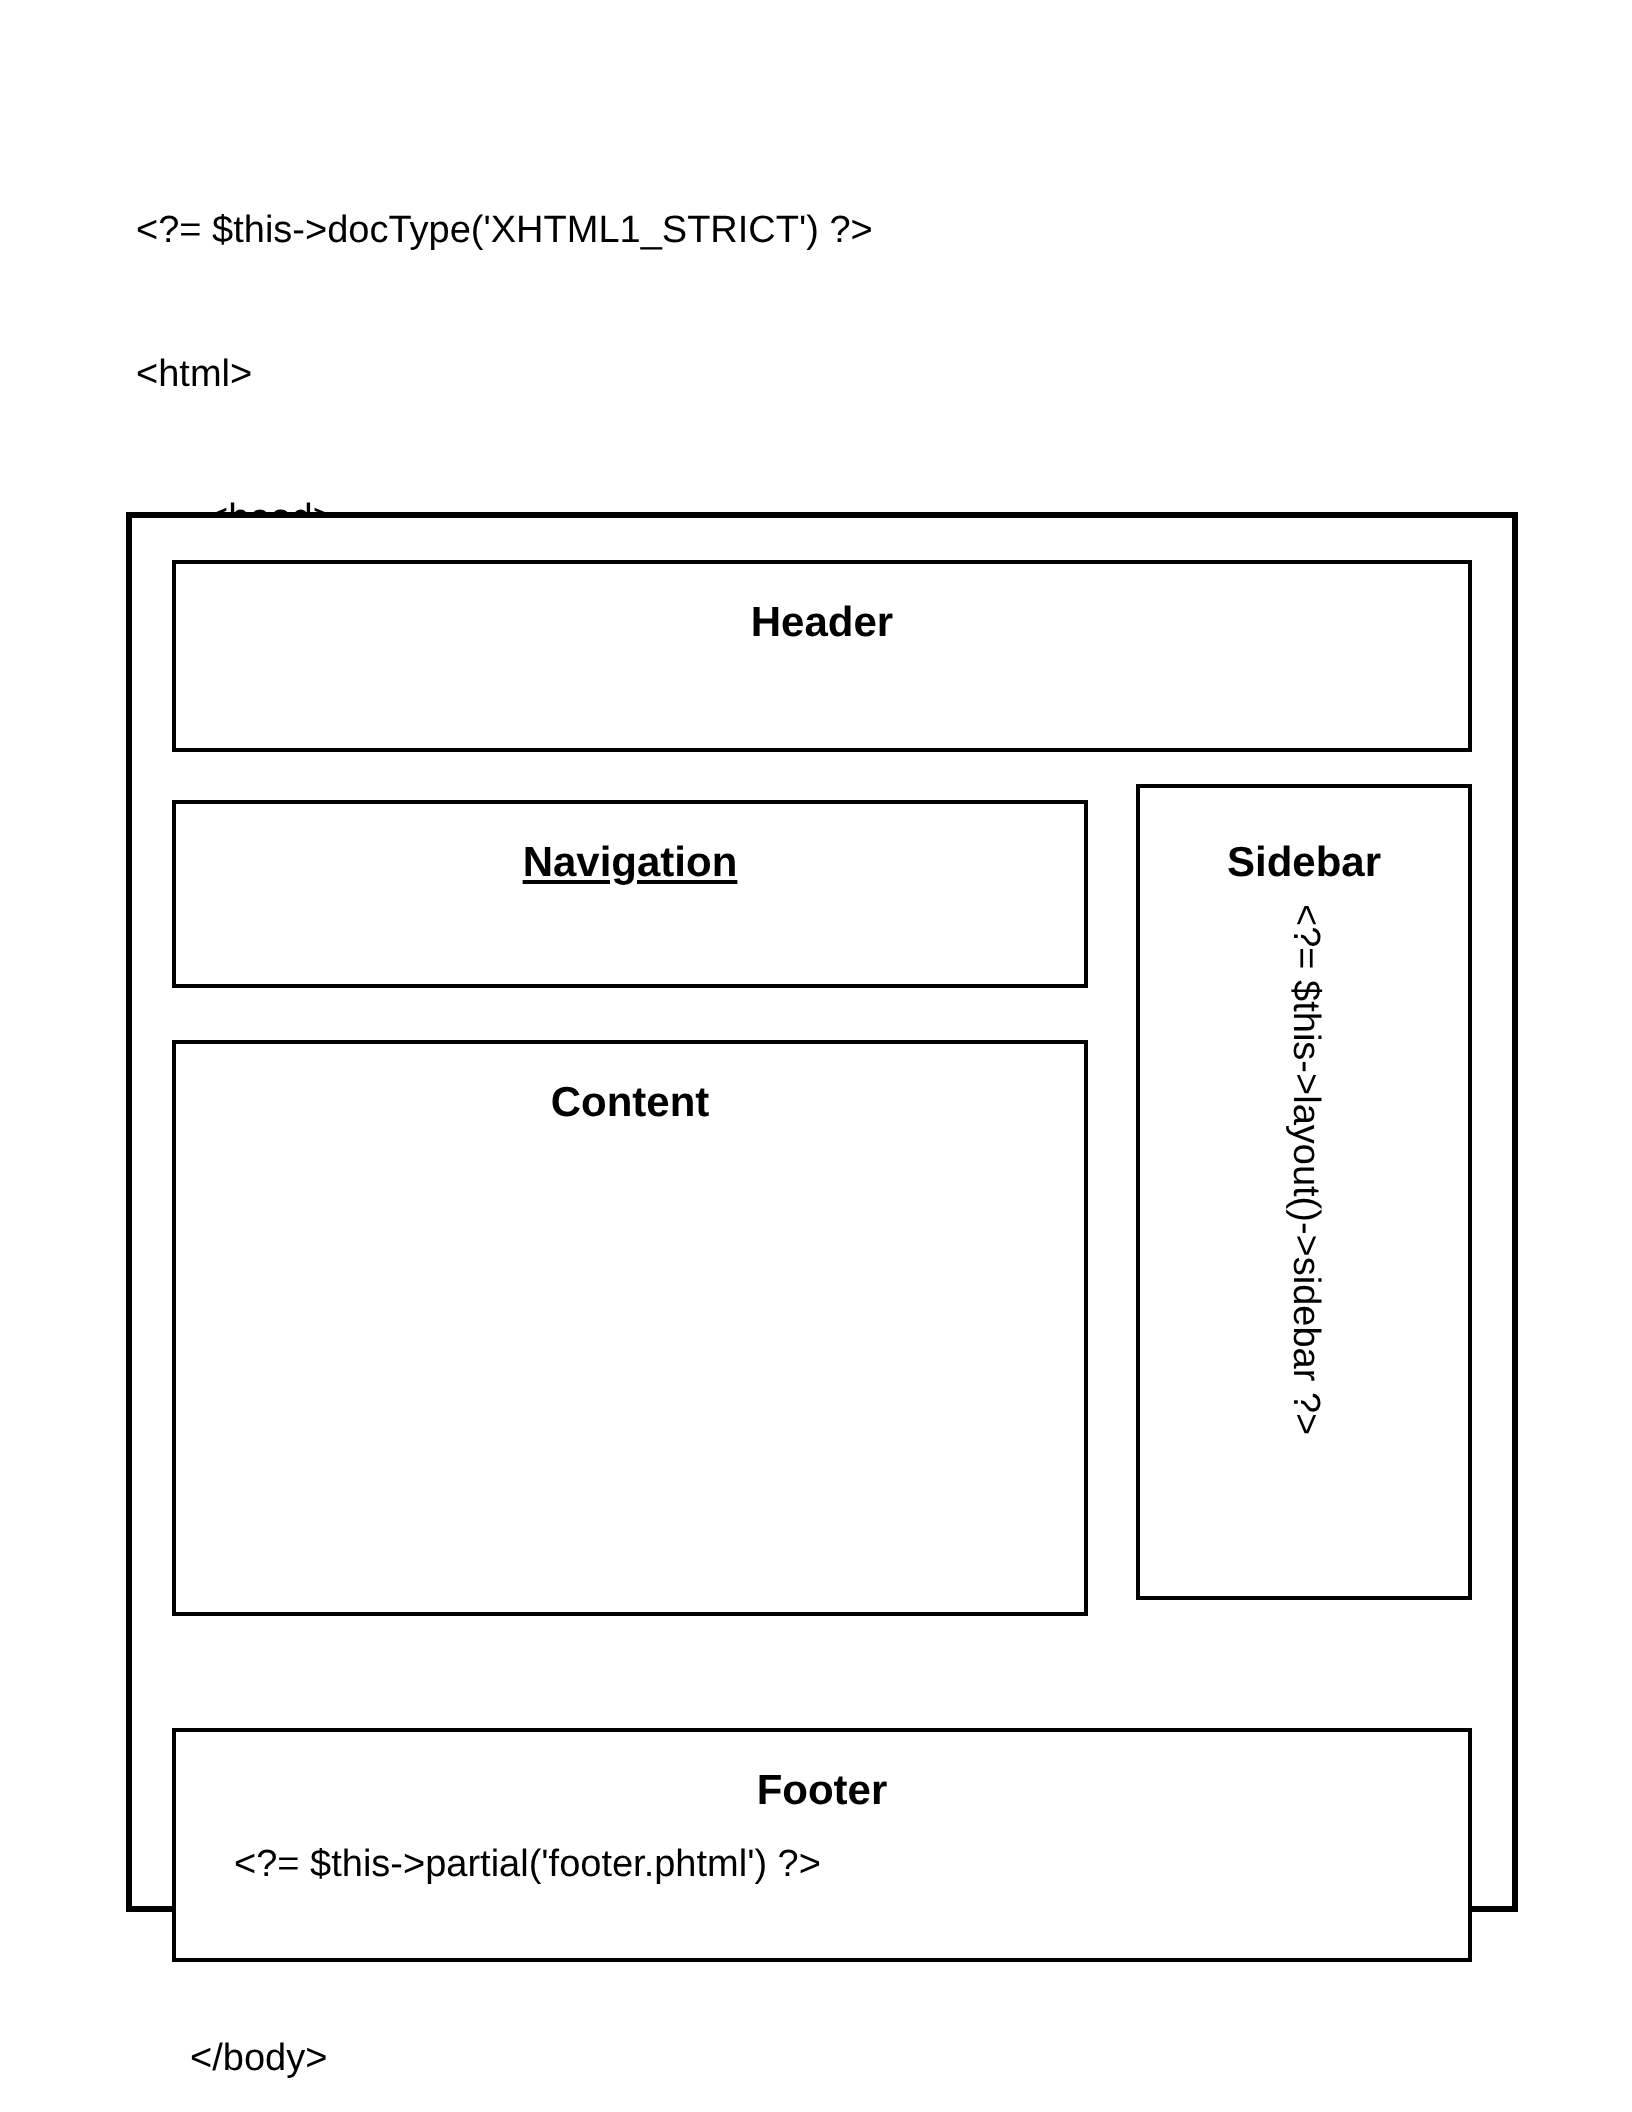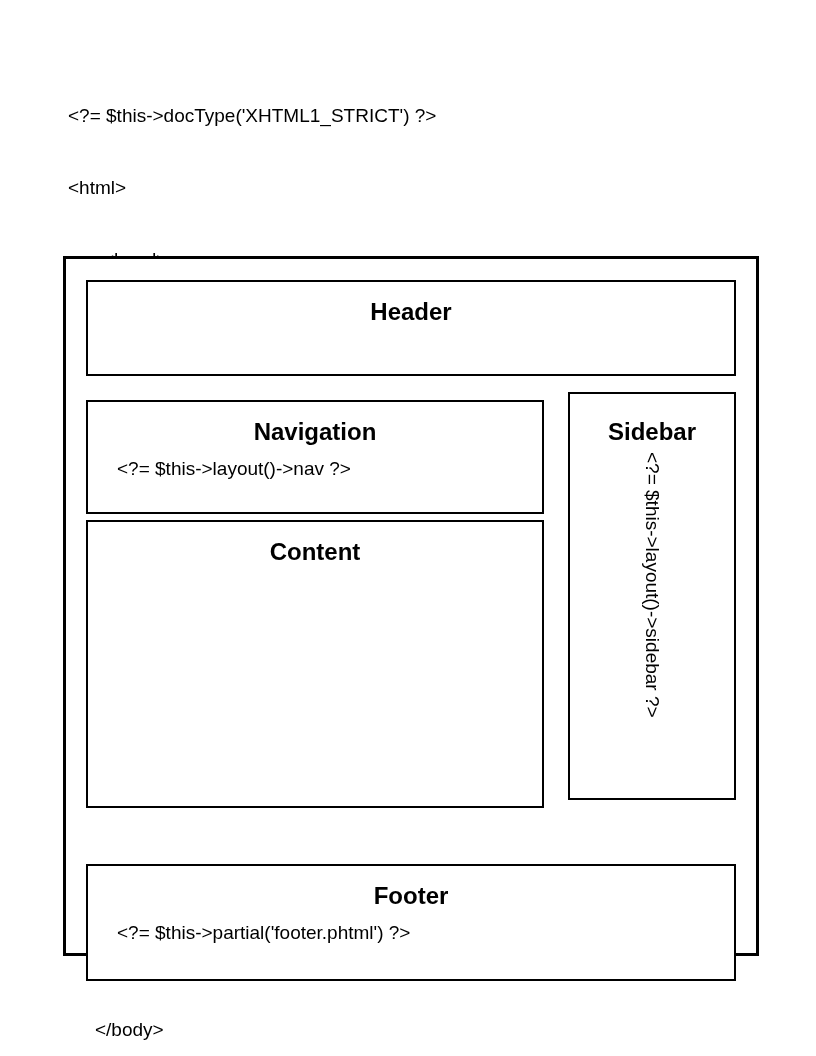--- a/index.html
+++ b/index.html
@@ -32,30 +32,30 @@
     width: 696px; height: 700px;
     border: 3px solid #000000;
     background: #ffffff;
   }
   .box {
     position: absolute;
     border: 2px solid #000000;
     background: #ffffff;
   }
   .header-box  { left: 86px; top: 280px; width: 650px; height: 96px; }
-  .nav-box     { left: 86px; top: 400px; width: 458px; height: 114px; }
+  .nav-box     { left: 86px; top: 400px; width: 458px; height: 94px; text-decoration: underline; }
   .content-box { left: 86px; top: 520px; width: 458px; height: 288px; }
   .sidebar-box { left: 568px; top: 392px; width: 168px; height: 408px; }
   .footer-box  { left: 86px; top: 832px; width: 650px; height: 117px; margin-top: 32px; }
 
   .box-title {
     margin-top: 17px;
     text-align: center;
     font-weight: bold;
-    font-size: 24px;
+    font-size: 21px;
     line-height: 26px;
   }
   .box-code {
     margin-top: 12px;
     padding-left: 29px;
     font-size: 19px;
     line-height: 24px;
     white-space: pre;
   }
   .sidebar-box .box-title { margin-top: 25px; }
@@ -89,21 +89,20 @@
   <div class="outer-box">
     
   </div>
 
   <div class="box header-box">
     <div class="box-title">Header</div>
   </div>
 
   <div class="box nav-box">
     <div class="box-title">Navigation</div>
-    <div class="box-code">&lt;?= $this-&gt;layout()-&gt;nav ?&gt;</div>
   </div>
 
   <div class="box content-box">
     <div class="box-title">Content</div>
   </div>
 
   <div class="box sidebar-box">
     <div class="box-title">Sidebar</div>
     <div class="sidebar-code">&lt;?= $this-&gt;layout()-&gt;sidebar ?&gt;</div>
   </div>

